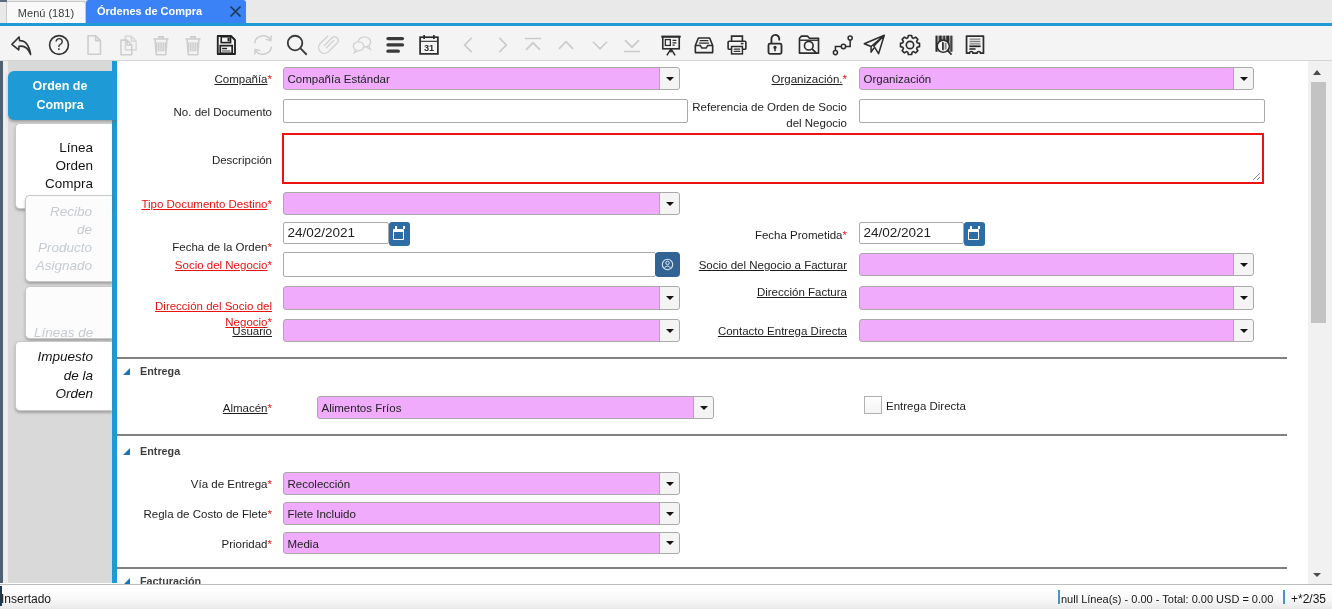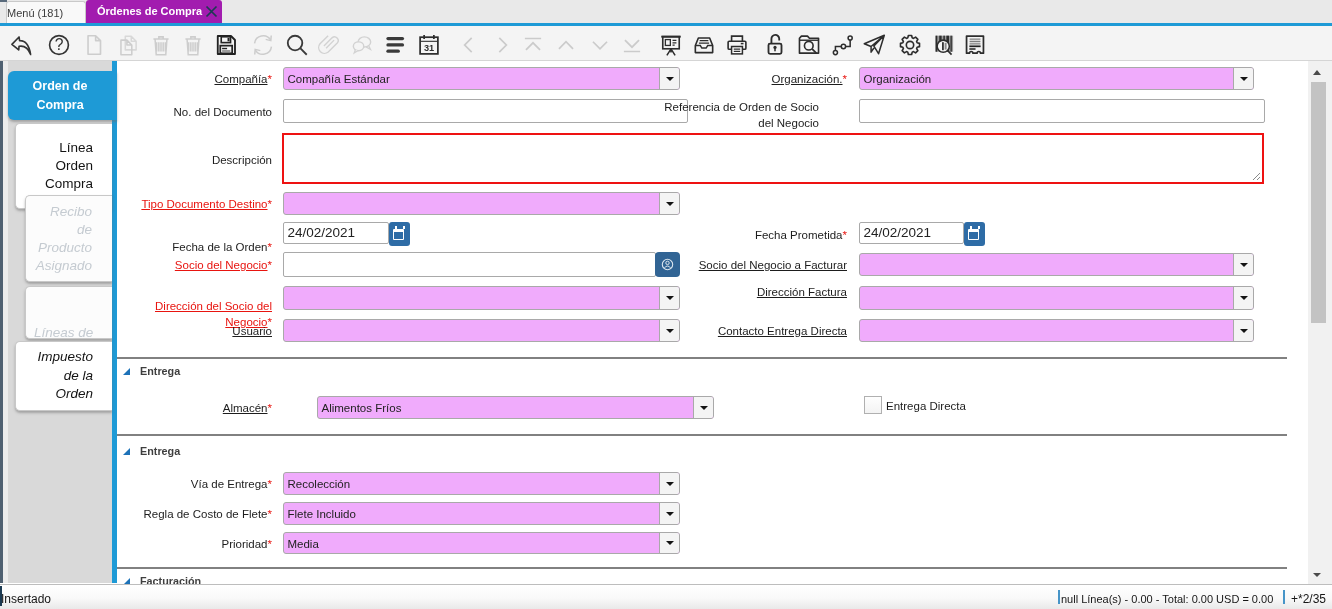--- a/index.html
+++ b/index.html
@@ -2,22 +2,22 @@
 <html><head>
 <meta charset="utf-8">
 <style>
 html,body{margin:0;padding:0;}
 body{width:1332px;height:609px;position:relative;overflow:hidden;background:#fff;
   font-family:"Liberation Sans", sans-serif;}
 
 #tabbar{position:absolute;left:0;top:0;width:1332px;height:23px;background:#e9e9e9;}
 #tab1{position:absolute;left:6px;top:1px;width:78px;height:22px;background:#f9f9f9;
   border:1px solid #c9c9c9;border-bottom:none;border-radius:3px 3px 0 0;
-  font-size:11px;color:#3c3c3c;line-height:22px;}
-#tab2{position:absolute;left:86px;top:0px;width:136px;height:23px;background:#a21caf;
+  font-size:11px;color:#3c3c3c;text-align:center;line-height:22px;}
+#tab2{position:absolute;left:86px;top:0px;width:160px;height:23px;background:#3b82f6;
   border-radius:3px 3px 0 0;font-size:11px;font-weight:bold;color:#fff;line-height:23px;text-align:center;}
 #tab2 span{position:absolute;left:11px;top:0;white-space:nowrap;}
 #blueline{position:absolute;left:0;top:23px;width:1332px;height:2.5px;background:#1e9ad6;}
 #topdark{position:absolute;left:0;top:0;width:7px;height:2px;background:#5a6b7c;}
 
 #toolbar{position:absolute;left:0;top:25.5px;width:1332px;height:35px;background:#f4f4f4;
   border-bottom:1px solid #d5d5d5;box-sizing:border-box;}
 .tbi{position:absolute;top:32px;}
 
 #leftdark{position:absolute;left:0;top:61px;width:3px;height:522px;background:#4f6071;}
@@ -268,21 +268,21 @@
       <div class="cbtn"></div>
     </div>
 <div class="lbl" style="left:660px;top:71px;width:187px;"><span class="u">Organización.</span><span class="ast">*</span></div>
 <div class="combo" style="left:859px;top:67px;width:395px;height:23px;">
       <div class="ftxt">Organización</div>
       <div class="cbtn"></div>
     </div>
 
 <div class="lbl" style="left:117px;top:104px;width:155px;">No. del Documento</div>
 <div class="inp" style="left:283px;top:99px;width:405px;height:24px;"></div>
-<div class="lbl" style="left:632px;top:99px;width:187px;">Referencia de Orden de Socio<br>del Negocio</div>
+<div class="lbl" style="left:660px;top:99px;width:187px;">Referencia de Orden de Socio<br>del Negocio</div>
 <div class="inp" style="left:859px;top:99px;width:406px;height:24px;"></div>
 
 <div class="lbl" style="left:117px;top:152px;width:155px;">Descripción</div>
 <div style="position:absolute;left:282px;top:133px;width:982px;height:51px;border:2.5px solid #ee1212;background:#fff;box-sizing:border-box;">
 <svg width="10" height="10" style="position:absolute;right:1px;bottom:1px" viewBox="0 0 10 10">
         <path d="M9 2 L2 9 M9 6 L6 9" stroke="#8a8a8a" stroke-width="1"></path>
       </svg>
 </div>
 
 <div class="lbl" style="left:117px;top:196px;width:155px;"><span class="u redl">Tipo Documento Destino</span><span class="ast">*</span></div>

